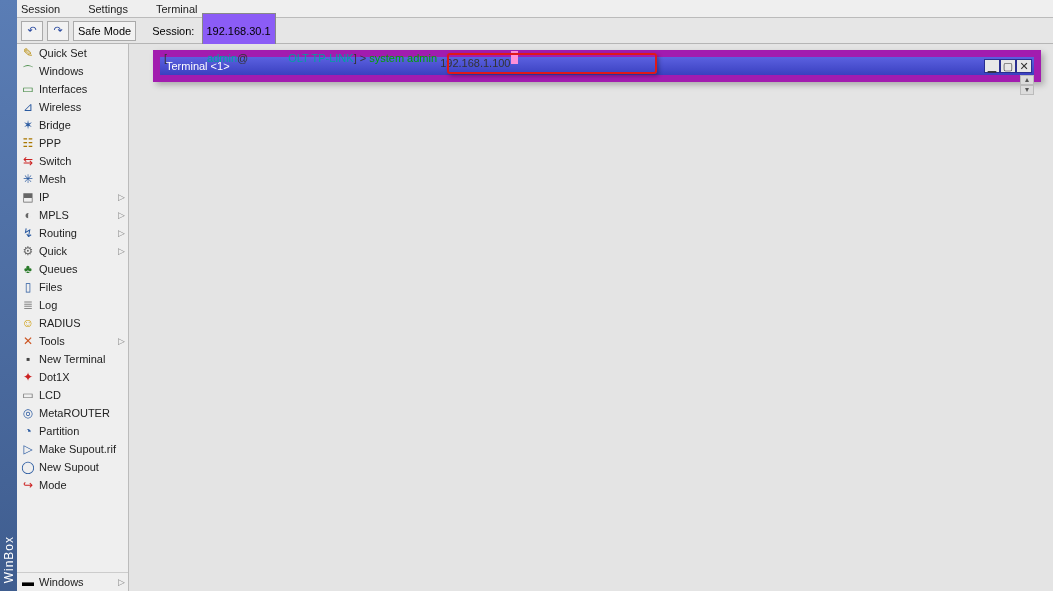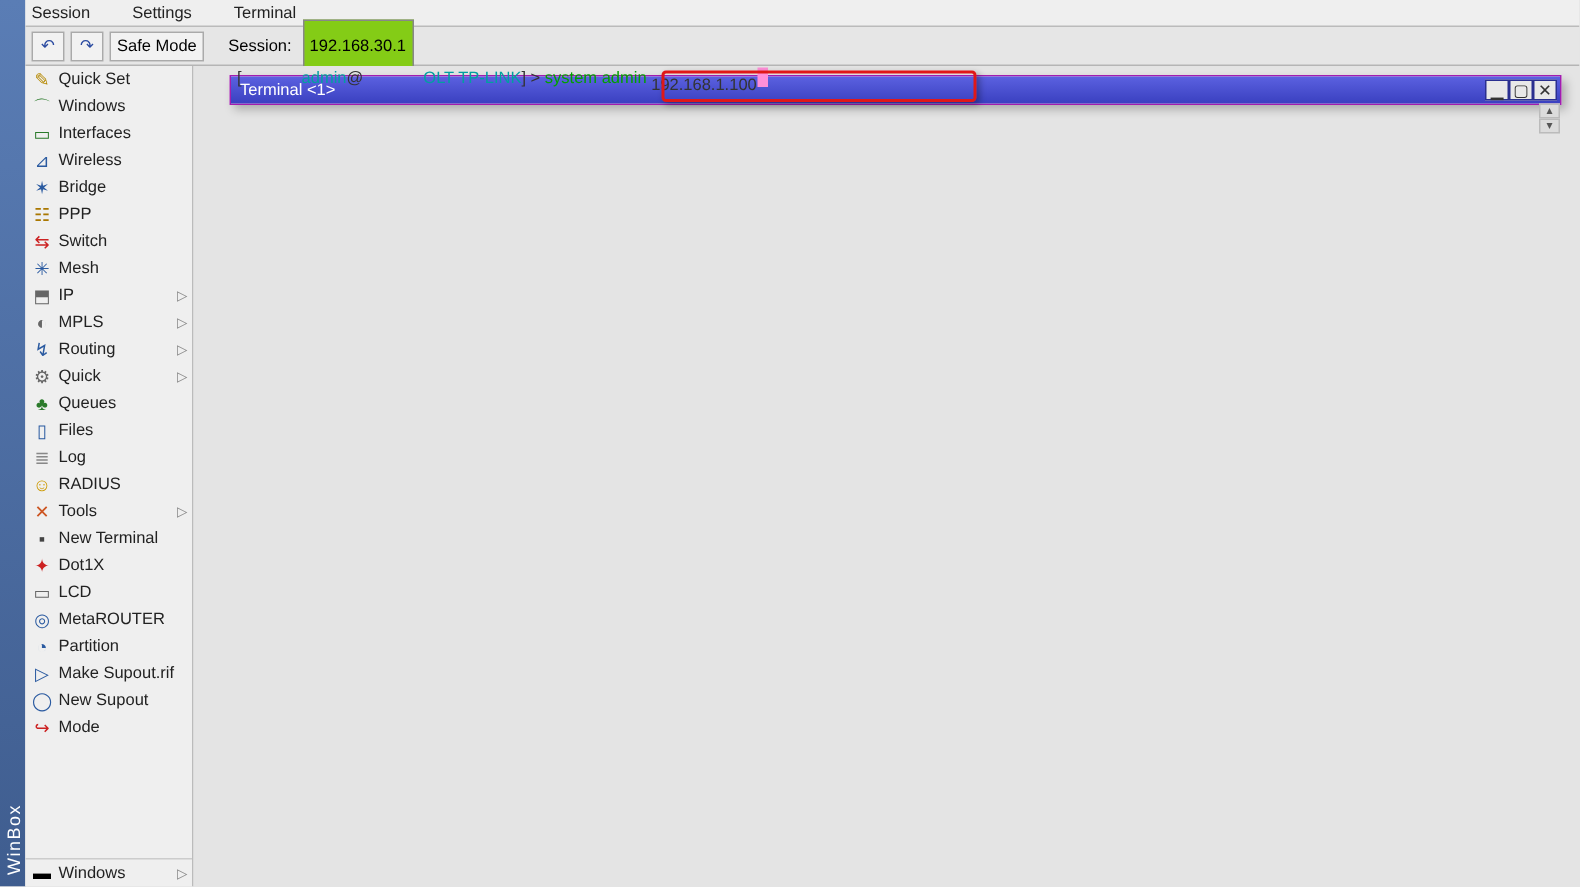--- a/index.html
+++ b/index.html
@@ -10,34 +10,34 @@
 
 .main { flex: 1; display: flex; flex-direction: column; background: #e4e4e4; }
 
 .menubar { height: 18px; background: #efefef; border-bottom: 1px solid #bbb; display: flex; align-items: center; padding-left: 4px; gap: 28px; }
 .menubar span { color: #222; cursor: default; }
 
 .toolbar { height: 26px; background: #e6e6e6; border-bottom: 1px solid #b5b5b5; display: flex; align-items: center; padding: 2px 4px; gap: 4px; }
 .tbtn { width: 22px; height: 20px; border: 1px solid #aaa; background: #f2f2f2; display: flex; align-items: center; justify-content: center; font-size: 12px; color: #2a4aa0; }
 .safe { height: 20px; padding: 0 4px; border: 1px solid #aaa; background: #f2f2f2; display: flex; align-items: center; margin-right: 12px; }
 .sess-lbl { margin-right: 4px; }
-.sess-in { height: 36px; width: 74px; border: 1px solid #888; background: #84cc16; padding: 0 3px; font-size: 11px; }
+.sess-in { height: 36px; width: 74px; border: 1px solid #888; background: #8b5cf6; padding: 0 3px; font-size: 11px; }
 
 .body { flex: 1; display: flex; background: #e4e4e4; }
 
 .sidebar { width: 112px; background: #efefef; border-right: 1px solid #bbb; display: flex; flex-direction: column; justify-content: space-between; }
 .sidelist { display: flex; flex-direction: column; }
 .sitem { height: 18px; display: flex; align-items: center; padding: 0 3px; cursor: default; position: relative; }
 .sico { width: 16px; height: 16px; display: flex; align-items: center; justify-content: center; margin-right: 3px; font-size: 12px; }
 .slabel { flex: 1; color: #222; white-space: nowrap; }
 .arrow { position: absolute; right: 3px; font-size: 9px; color: #888; }
 .bottom { border-top: 1px solid #ccc; }
 
 .content { flex: 1; padding: 6px; position: relative; background: #e4e4e4; }
-.term { margin: 0 6px 6px 18px; background: #fff; border: 1px solid #a21caf; display: flex; flex-direction: column; box-shadow: 3px 3px 6px rgba(0,0,0,0.25); }
+.term { margin: 0 6px 6px 18px; background: #fff; border: 7px solid #a21caf; display: flex; flex-direction: column; box-shadow: 3px 3px 6px rgba(0,0,0,0.25); }
 .termbar { height: 18px; background: #4a4fcf; background: linear-gradient(180deg,#5b61e0,#3a40c0); display: flex; align-items: center; justify-content: space-between; padding: 0 2px; }
 .termtitle { color: #fff; padding-left: 4px; }
 .termbtns { display: flex; gap: 0; }
 .tb { width: 16px; height: 14px; border: 1px solid #2a2f90; background: #e8e8e8; display: flex; align-items: center; justify-content: center; font-size: 9px; color: #333; margin-left: 0; }
 .termbody { flex: 1; background: #fff; position: relative; height: 396px; }
 .scroll { position: absolute; right: 0; top: 0; bottom: 0; width: 15px; background: #e8e8e8; border-left: 1px solid #ccc; display: flex; flex-direction: column; justify-content: space-between; }
 .sc-arrow-box { height: 14px; background: #dcdcdc; border: 1px solid #bbb; display: flex; align-items: center; justify-content: center; }
 .sc-arrow { font-size: 8px; color: #555; line-height: 1; }
 .termtext { position: absolute; left: 4px; bottom: 6px; font-family: "Courier New", monospace; font-size: 12px; white-space: pre; display: flex; align-items: center; }
 .t-br { color: #333; }

